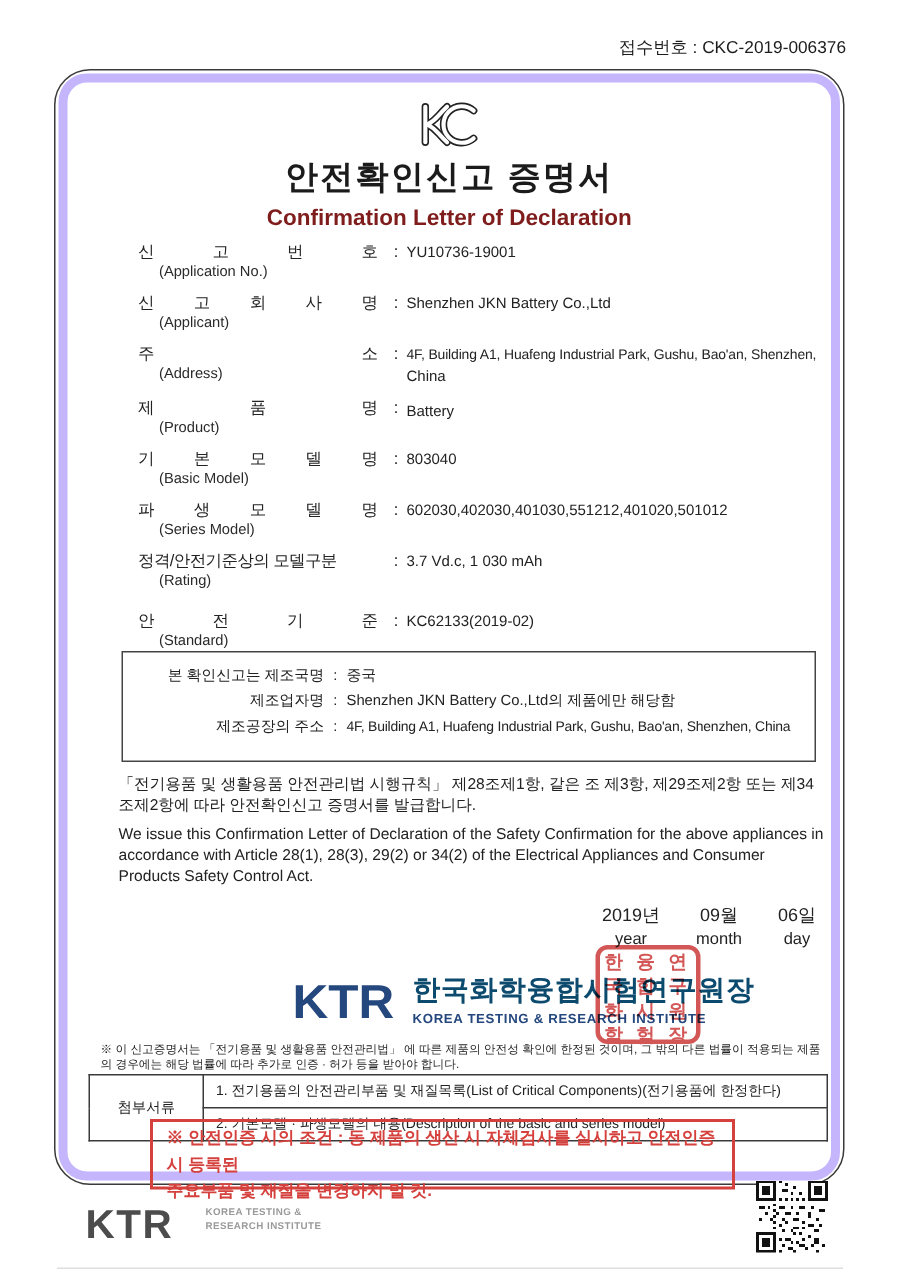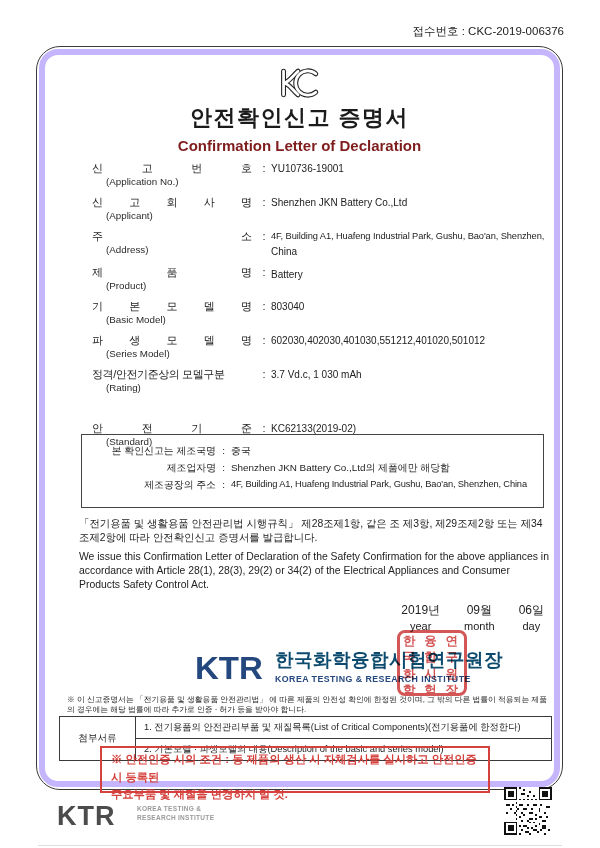--- a/index.html
+++ b/index.html
@@ -186,21 +186,21 @@
           <div class="flabel">
               <div class="ko spread">파 생 모 델 명</div>
             <div class="en">(Series Model)</div>
             </div>
           <div class="colon">:</div>
           <div class="fvalue">
               <div>602030,402030,401030,551212,401020,501012</div>
             </div>
         </div>
 
-        <div class="field-row" style="margin-bottom:28px;">
+        <div class="field-row" style="margin-bottom:14px;">
           <div class="flabel">
               <div class="ko compact">정격/안전기준상의 모델구분</div>
             <div class="en">(Rating)</div>
             </div>
           <div class="colon">:</div>
           <div class="fvalue">
               <div>3.7 Vd.c, 1 030 mAh</div>
             </div>
         </div>
 

